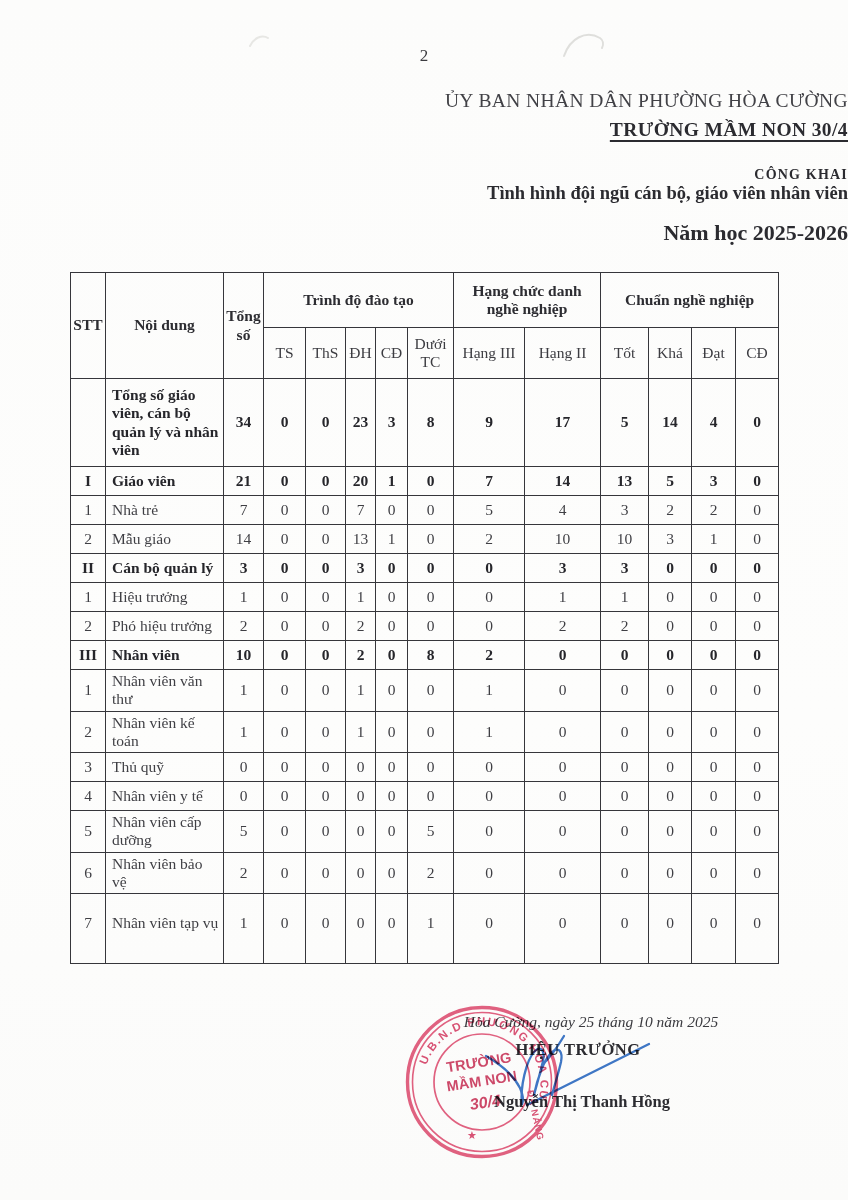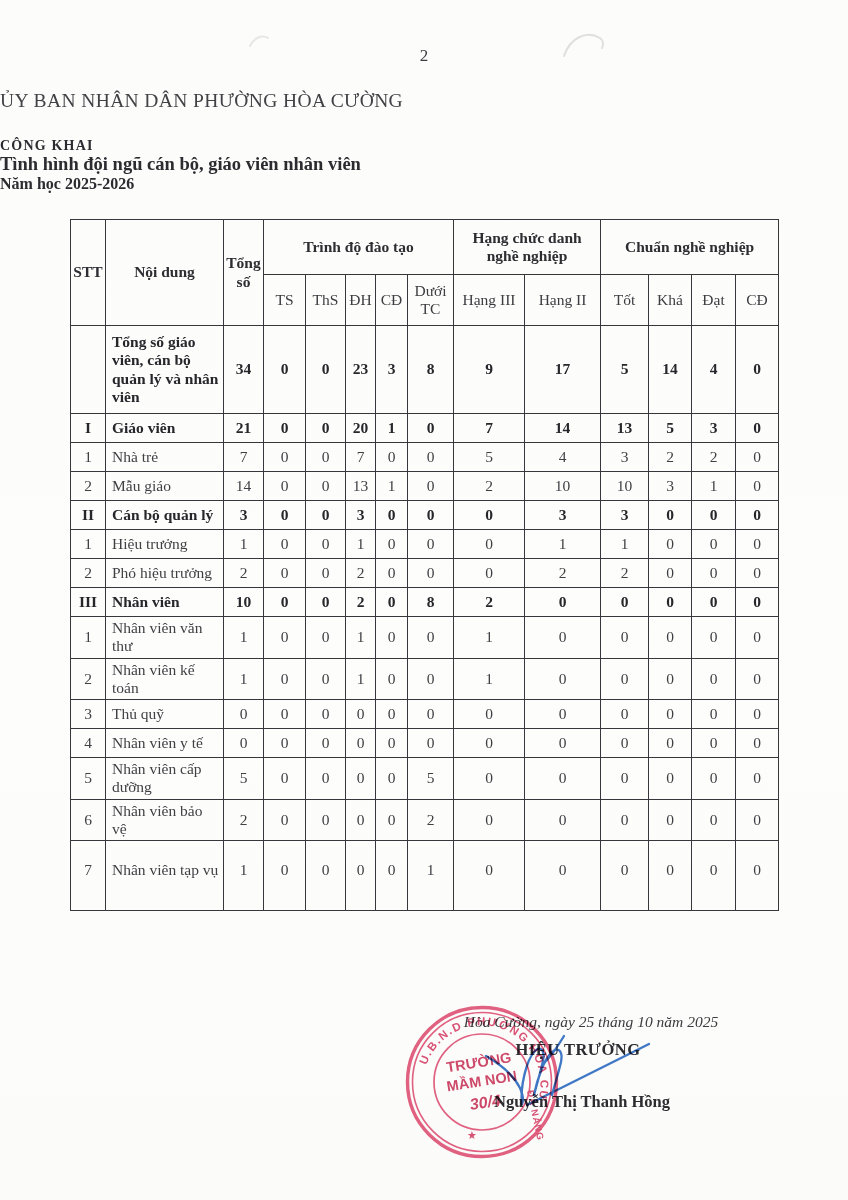--- a/index.html
+++ b/index.html
@@ -6,30 +6,30 @@
   .page{
     position:relative;
     width:848px;height:1200px;
     margin:0 auto;
     background:linear-gradient(180deg,#fcfcfb 0%,#fdfdfc 60%,#fbfbfa 100%);
     font-family:"Liberation Serif","DejaVu Serif",serif;
     color:#2e2e32;
     overflow:hidden;
   }
   .page-number{ text-align:center;padding-top:46px;font-size:17px;color:#3c3c40; }
-  .doc-header{ text-align:left; }
+  .doc-header{ text-align:right; }
   .org-line{ margin-top:24px;font-size:19.5px;letter-spacing:.4px;color:#414146; }
   .school-line{
     margin-top:7px;font-size:19.5px;font-weight:bold;color:#2b2b30;
     text-decoration:underline;text-underline-offset:4px;text-decoration-thickness:1.8px;
     letter-spacing:.4px;
   }
   .title-line{ margin-top:26px;font-size:14px;font-weight:bold;letter-spacing:1.2px;color:#2b2b30; }
   .subtitle-line{ font-size:18.5px;font-weight:bold;color:#2b2b30; }
-  .year-line{ margin-top:0;font-size:16px;font-weight:bold;color:#2b2b30; }
+  .year-line{ margin-top:16px;font-size:22px;font-weight:bold;color:#2b2b30; }
 
   table.staff{
     margin:26px 0 0 70px;
     width:708px;
     border-collapse:collapse;
     table-layout:fixed;
     font-size:15.5px;
     color:#3f3f44;
   }
   table.staff th, table.staff td{
@@ -78,20 +78,21 @@
     <path d="M4,30 C10,12 26,4 40,12 C43,14 44,18 42,22" fill="none" stroke="#c8c8c4" stroke-width="2" stroke-linecap="round"></path>
   </svg>
   <svg class="artifact a2" width="26" height="22" viewBox="0 0 26 22">
     <path d="M4,16 C8,8 16,4 22,8" fill="none" stroke="#d6d6d2" stroke-width="2" stroke-linecap="round"></path>
   </svg>
 
   <div class="page-number">2</div>
 
   <div class="doc-header">
     <div class="org-line">ỦY BAN NHÂN DÂN PHƯỜNG HÒA CƯỜNG</div>
+    <div class="school-line">TRƯỜNG MẦM NON 30/4</div>
     <div class="title-line">CÔNG KHAI</div>
     <div class="subtitle-line">Tình hình đội ngũ cán bộ, giáo viên nhân viên</div>
     <div class="year-line">Năm học 2025-2026</div>
   </div>
 
   <table class="staff">
     <colgroup>
       <col style="width:35px">
         <col style="width:118px">
         <col style="width:40px">

